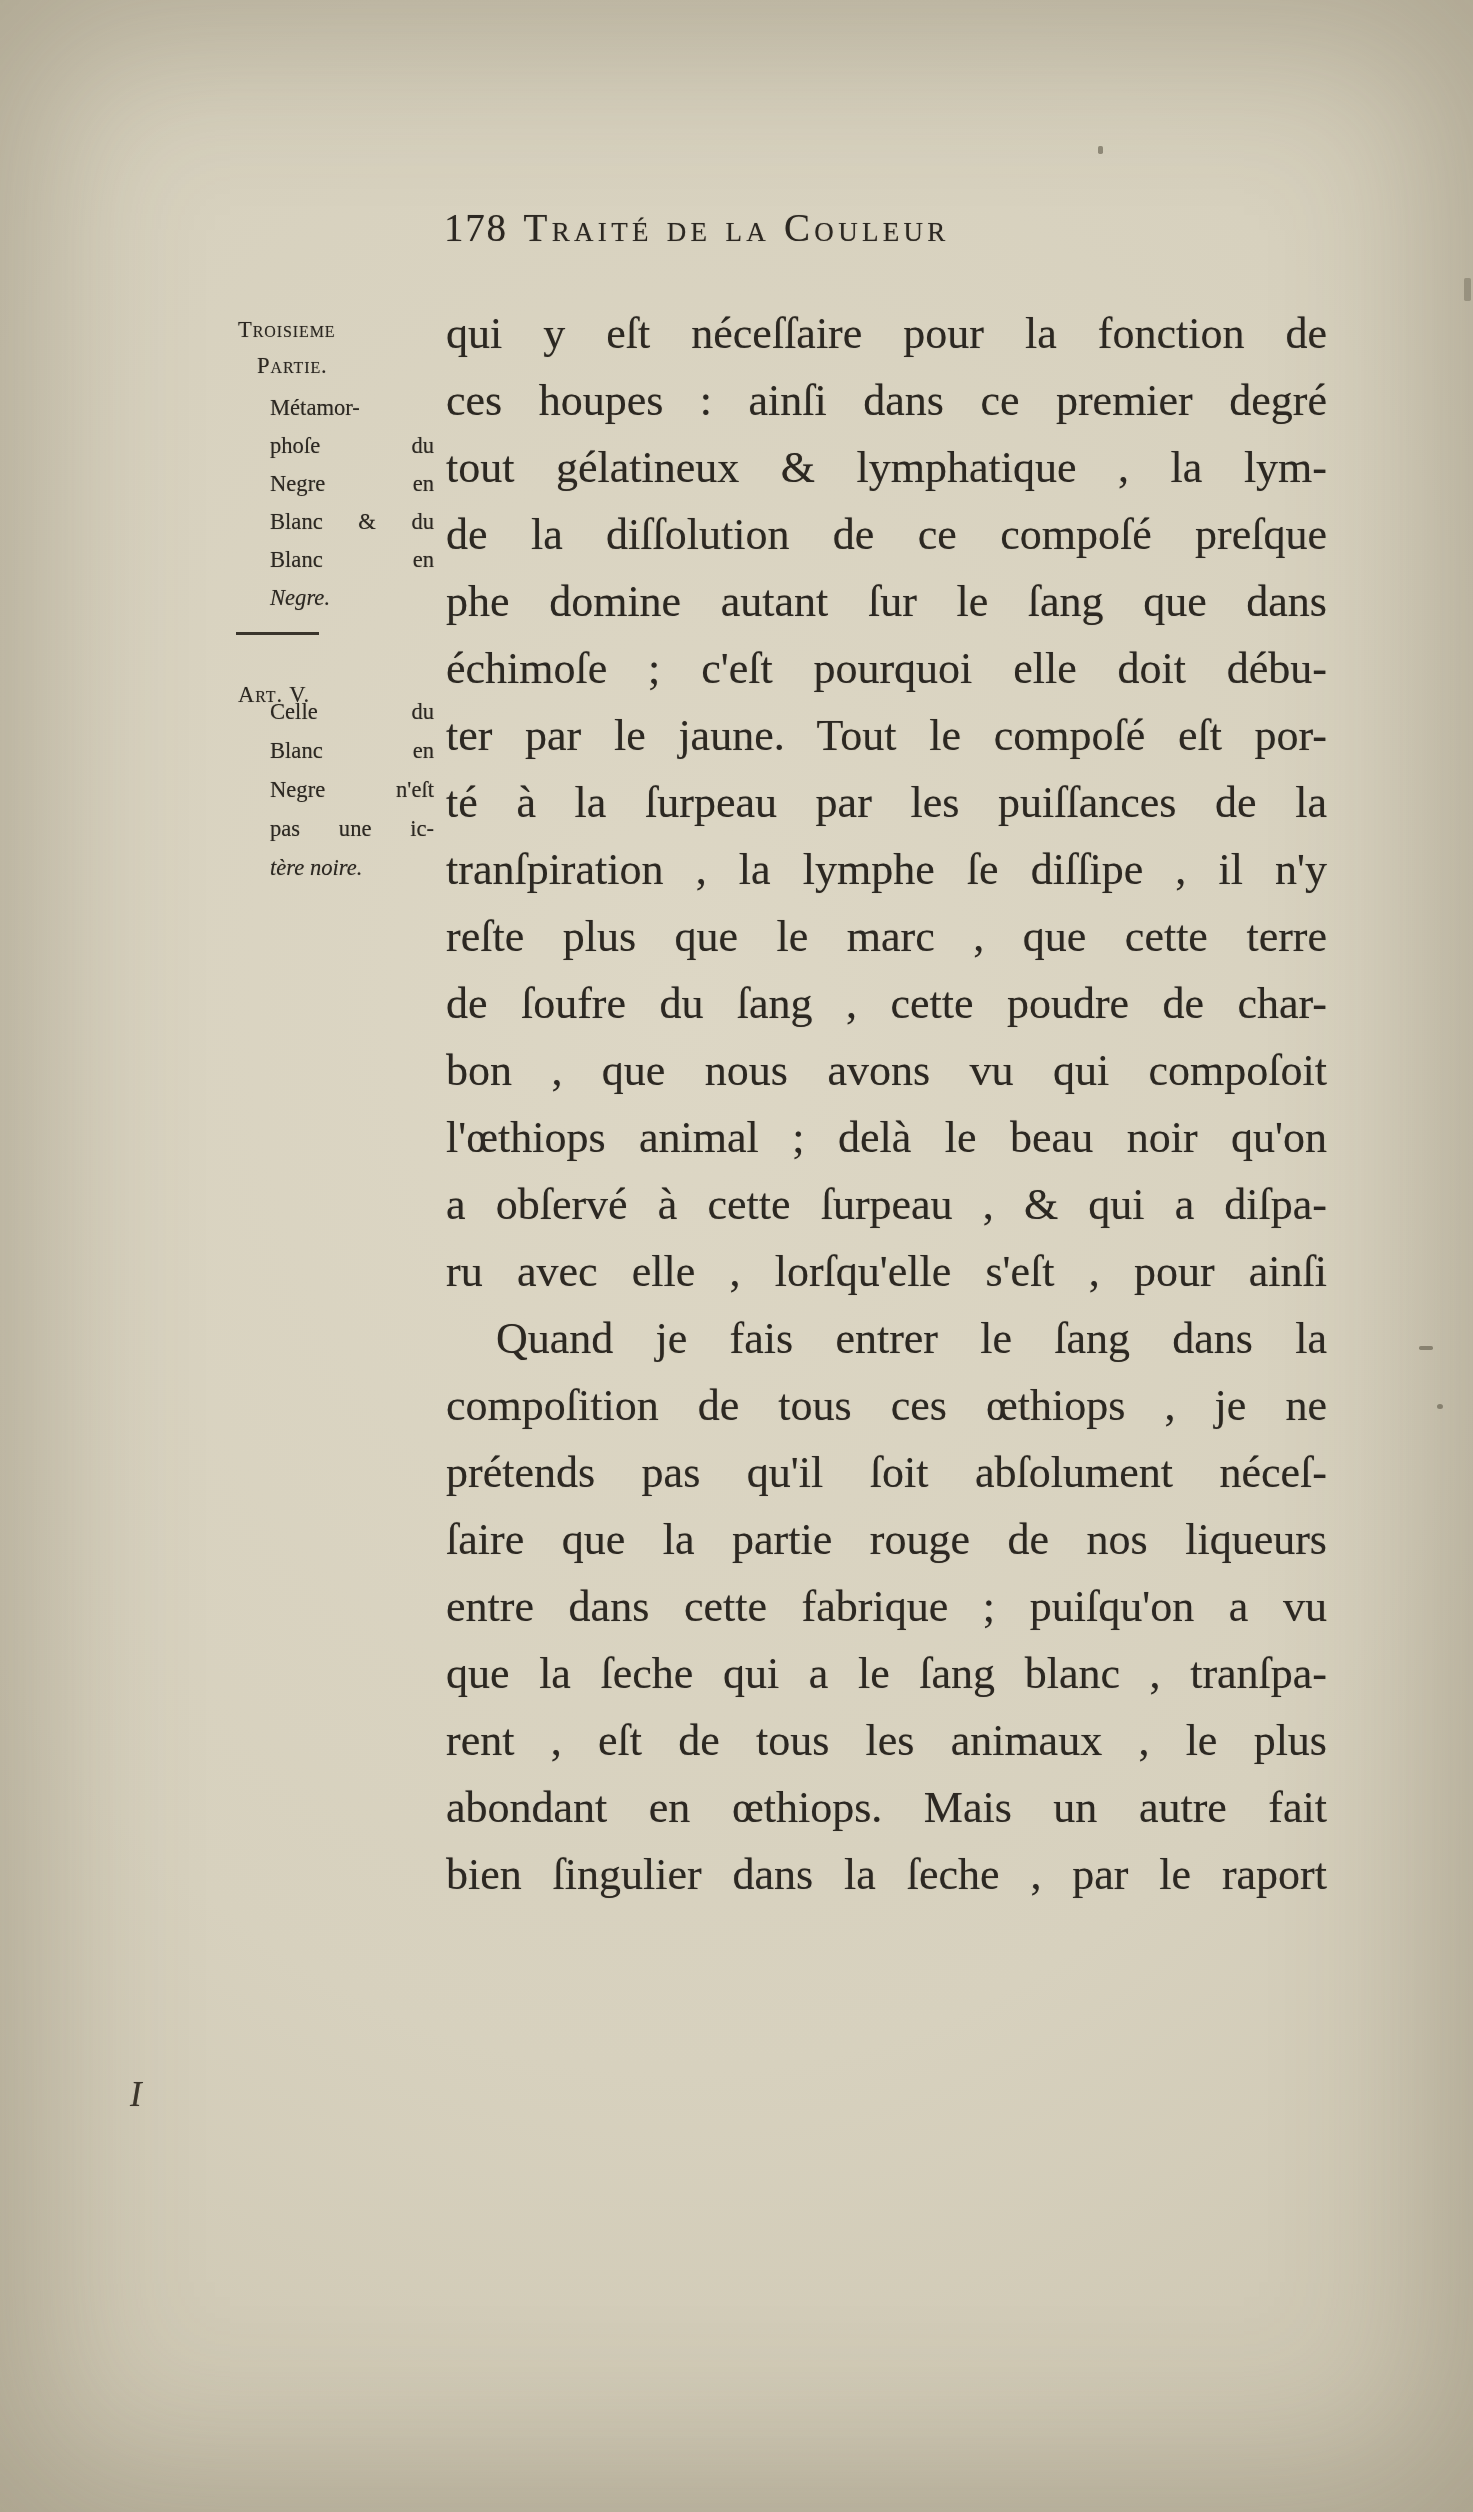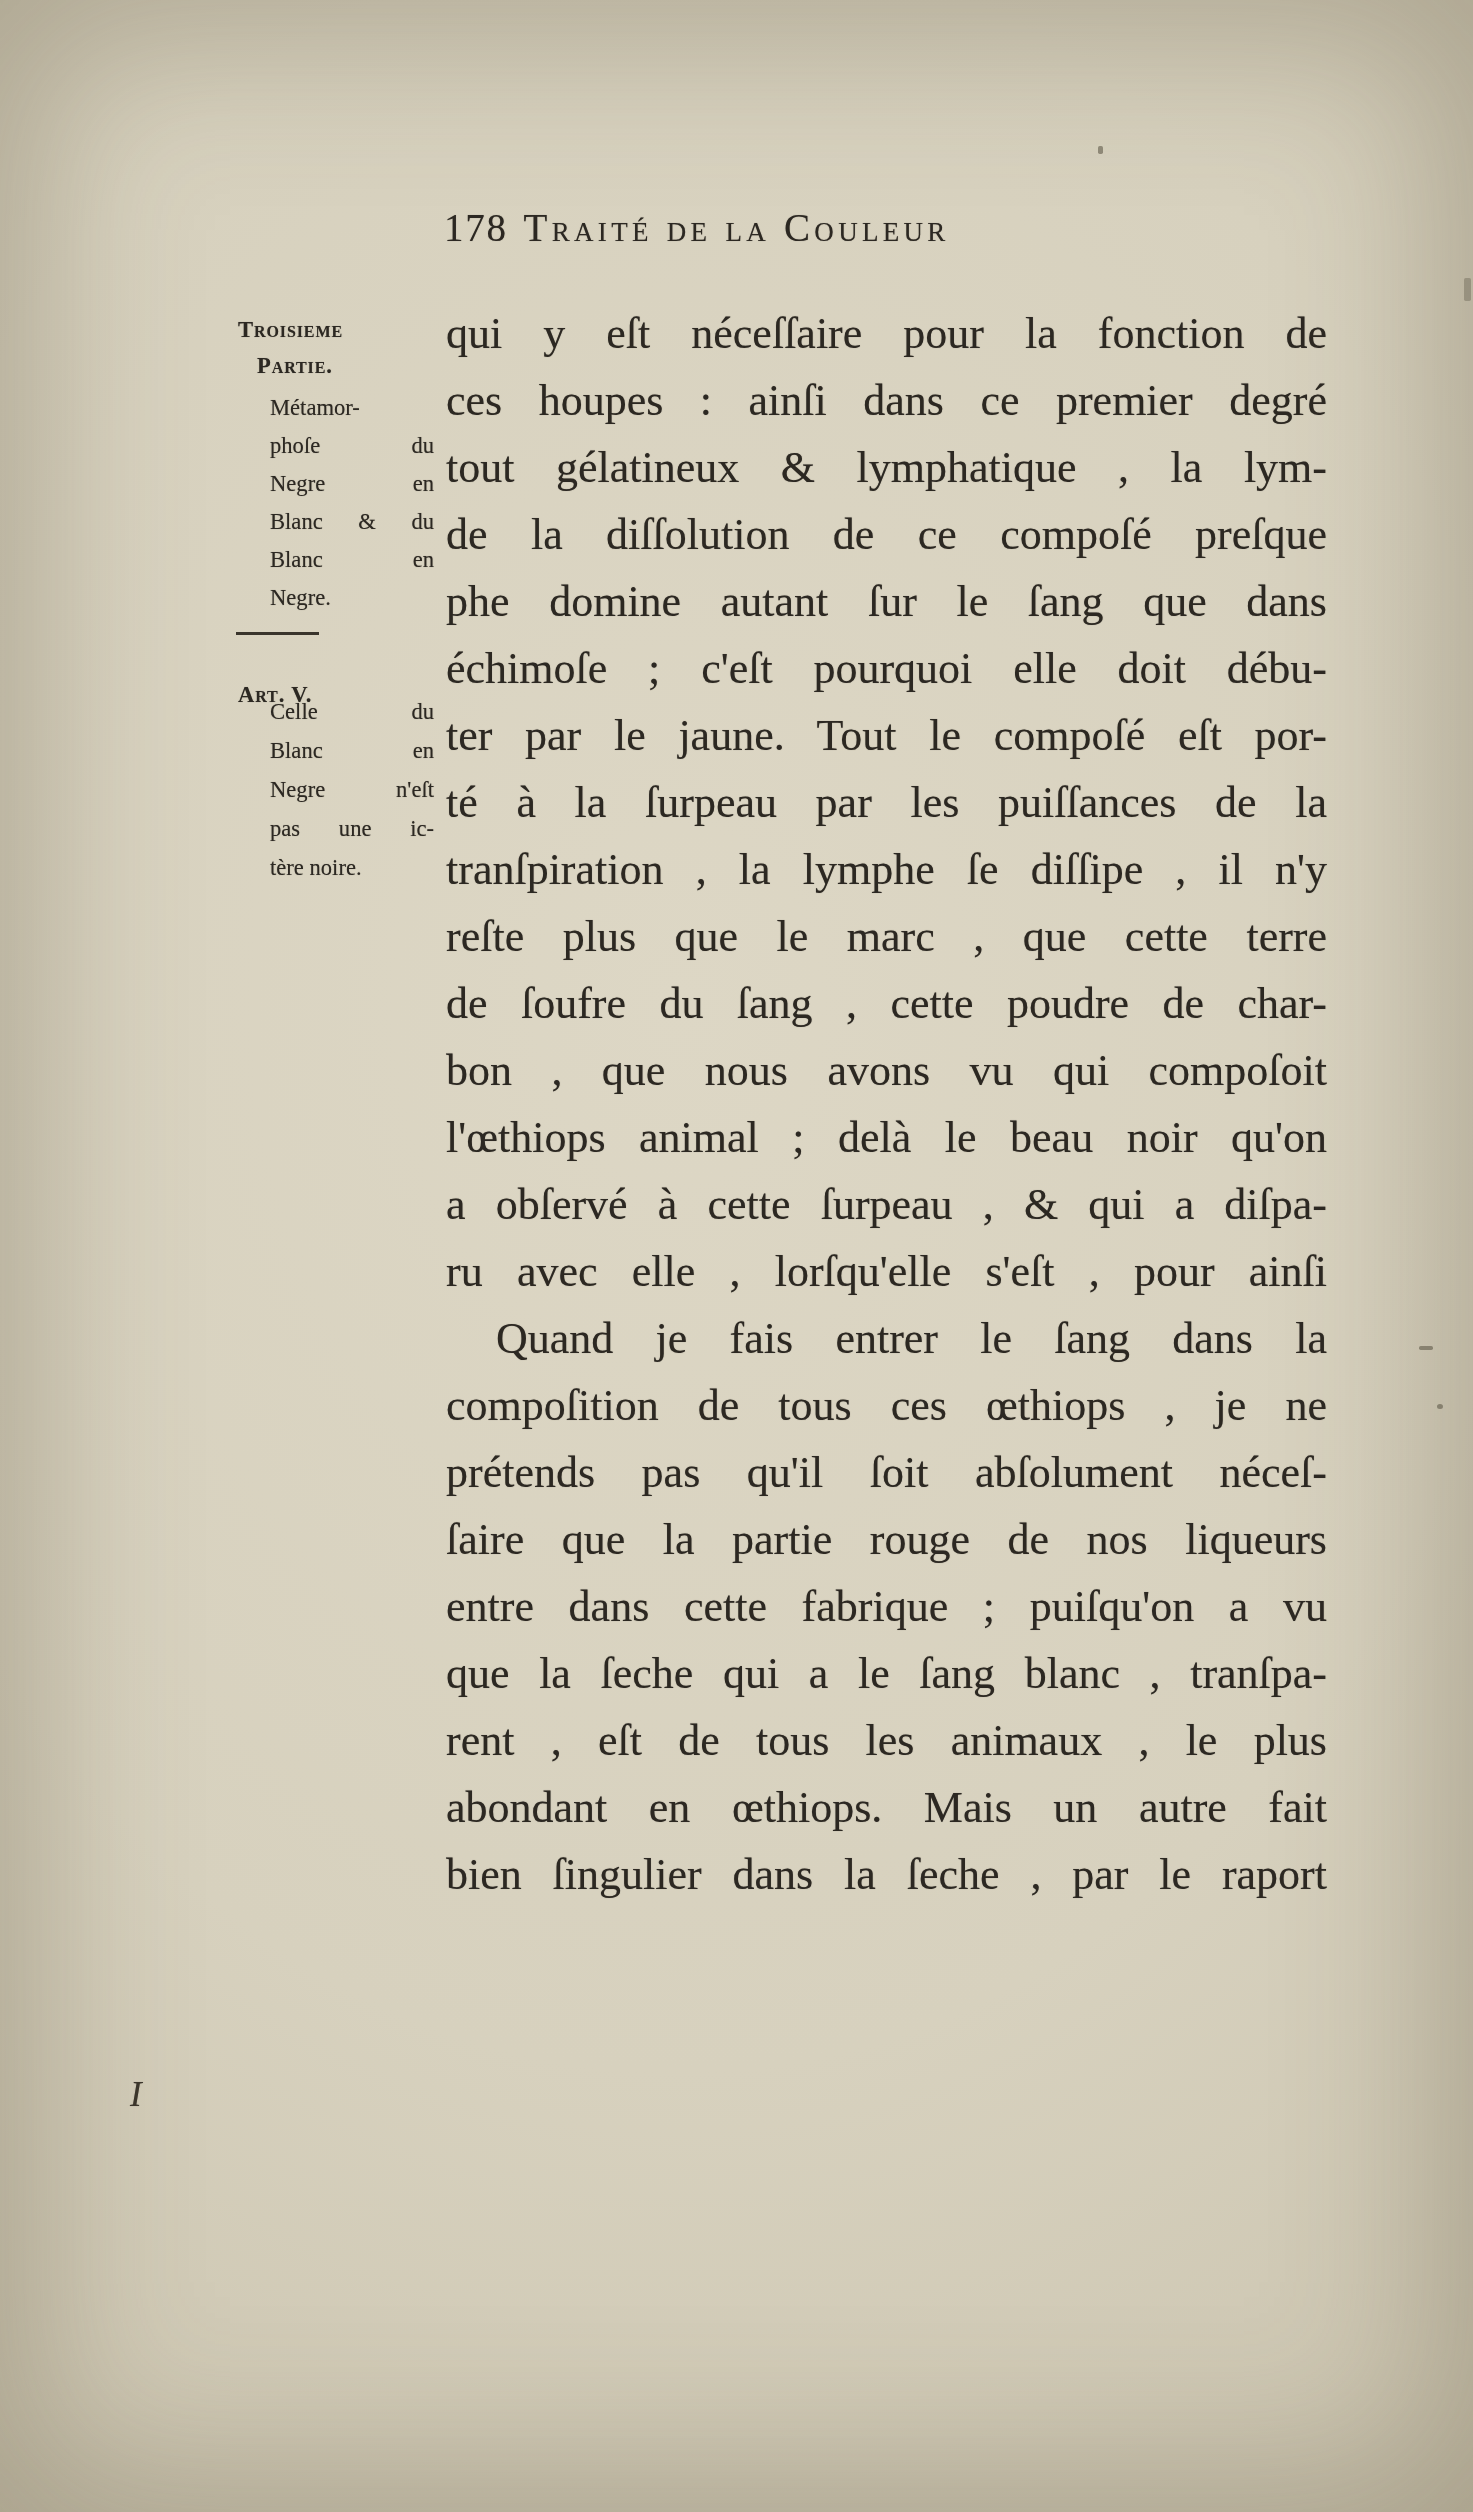--- a/index.html
+++ b/index.html
@@ -24,27 +24,27 @@
     font-size: 39px; white-space: nowrap; letter-spacing: 1.7px;
   }
   .pagenum { margin-right: 16px; }
   .runtitle { font-variant: small-caps; letter-spacing: 4.3px; margin-top: 11px; }
 
   
   .mn, .mn-block {
     position: absolute; left: 238px; width: 196px;
     font-size: 22.6px; line-height: 38px;
   }
-  .smallcaps { font-variant: small-caps; letter-spacing: 0.9px; font-weight: bold; }
+  .smallcaps { font-variant: small-caps; letter-spacing: 0.9px; }
   .mn-part1 { top: 311px; }
   .mn-part2 { top: 347px; padding-left: 19px; width: 177px; }
   .note1 { top: 389px; }
   .note2 { top: 692px; line-height: 39px; }
   .mn-line { text-align: justify; text-align-last: justify; margin-left: 32px; }
-  .mn-last { text-align-last: left; }
+  .mn-last { text-align-last: left; font-style: italic; }
   .art-rule {
     position: absolute; left: 236px; top: 632px;
     width: 83px; height: 2.6px; background: #3a352c;
   }
   .mn-art { top: 676px; }
 
   
   .body-text {
     position: absolute; left: 446px; top: 300px; width: 881px;
     font-size: 44px; line-height: 67px; word-spacing: 4.3px;

